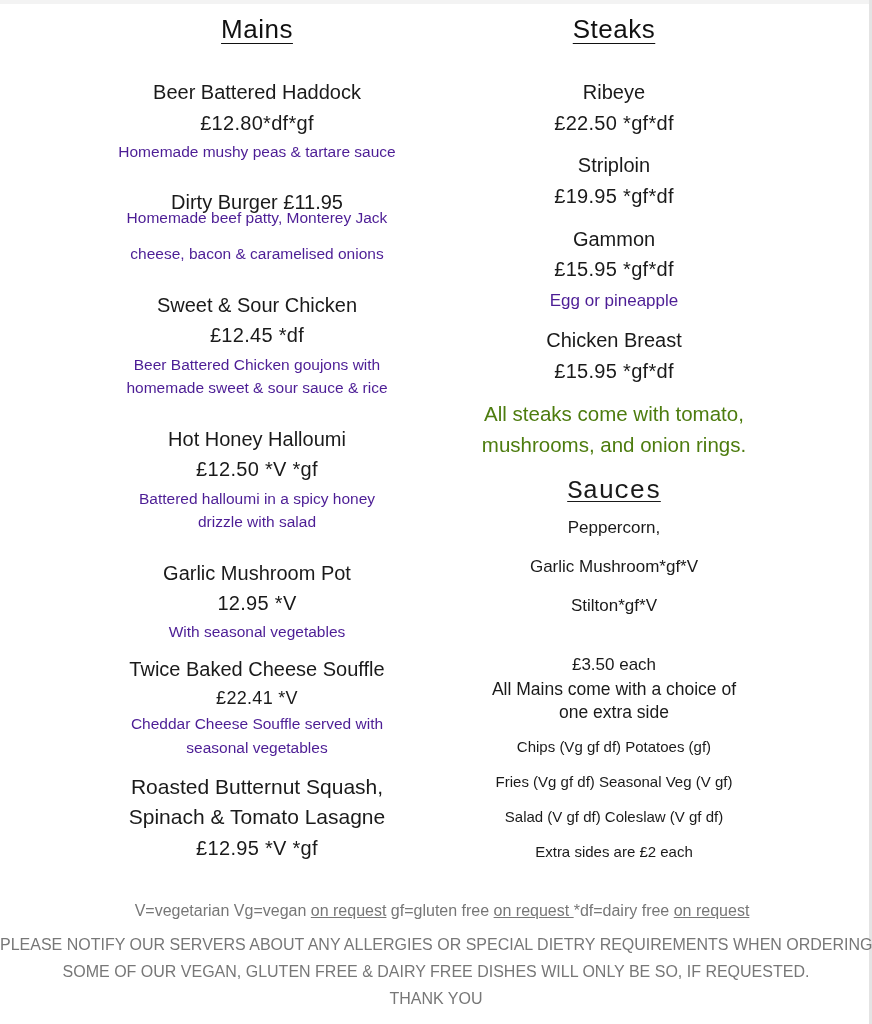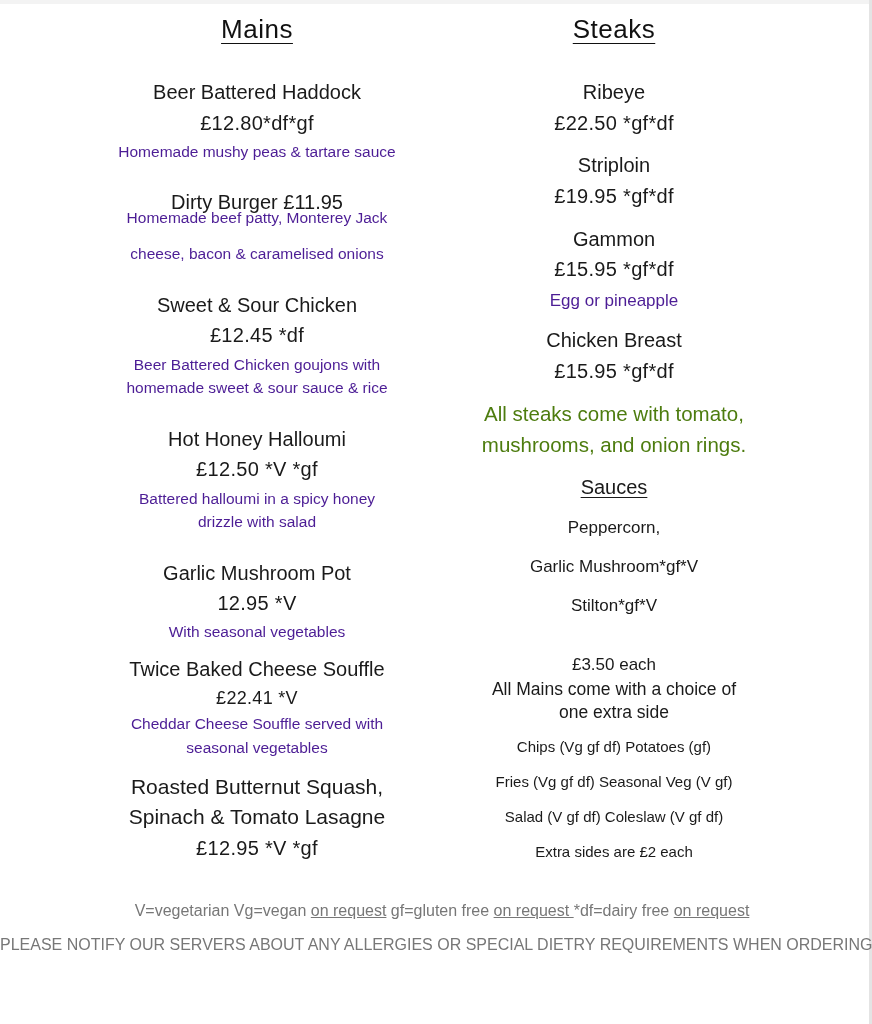--- a/index.html
+++ b/index.html
@@ -31,22 +31,22 @@
       font-size: 26px; letter-spacing: 0.5px; text-decoration: underline;
       text-decoration-thickness: 1px; text-underline-offset: 5px; color: #111;
       font-family: "Liberation Sans", sans-serif;
     }
     .item-name { font-size: 20px; color: #1a1a1a; font-family: "Liberation Sans", sans-serif; }
     .price { font-size: 20px; color: #1a1a1a; font-family: "Liberation Sans", sans-serif; letter-spacing: 0.3px; }
     .price.sm { font-size: 18px; }
     .desc { font-size: 15.5px; color: #4c1d95; font-family: "Liberation Sans", sans-serif; line-height: 23px; }
     .note-big { font-size: 20.5px; color: #4d7c0f; font-family: "Liberation Sans", sans-serif; line-height: 31px; }
     .sub-heading {
-      font-size: 20px; text-decoration: underline; text-decoration-thickness: 1px;
-      text-underline-offset: 3px; font-family: Liberation Sans, sans-serif;
+      font-size: 26px; text-decoration: underline; text-decoration-thickness: 1px;
+      text-underline-offset: 3px; font-family: Liberation Mono, monospace;
     }
     .sauce { font-size: 17px; font-family: "Liberation Sans", sans-serif; color: #1a1a1a; }
     .side-note { font-size: 17.5px; font-family: "Liberation Sans", sans-serif; line-height: 27px; }
     .side { font-size: 15px; font-family: "Liberation Sans", sans-serif; color: #1a1a1a; }
 
     .footer { position: absolute; left: 0; width: 872px; text-align: center; color: #777; font-family: "Liberation Sans", sans-serif; white-space: nowrap; }
   </style>
 </head>
 <body>
 
@@ -144,13 +144,15 @@
       <div class="abs side" style="top:773px;">Fries (Vg gf df) Seasonal Veg (V gf)</div>
       <div class="abs side" style="top:808px;">Salad (V gf df) Coleslaw (V gf df)</div>
       <div class="abs side" style="top:843px;">Extra sides are £2 each</div>
     </div>
   </div>
 
   <div class="footer legend" style="top:902px;padding-left:12px;">
     <span>V=vegetarian Vg=vegan </span><u>on request</u><span> gf=gluten free </span><u>on request </u><span>*df=dairy free </span><u>on request</u>
   </div>
   <div class="footer caps" style="top:936px;">PLEASE NOTIFY OUR SERVERS ABOUT ANY ALLERGIES OR SPECIAL DIETRY REQUIREMENTS WHEN ORDERING.</div>
+  <div class="footer caps" style="top:963px;">SOME OF OUR VEGAN, GLUTEN FREE &amp; DAIRY FREE DISHES WILL ONLY BE SO, IF REQUESTED.</div>
+  <div class="footer caps" style="top:990px;">THANK YOU</div>
 </div>
 
 </body></html>

